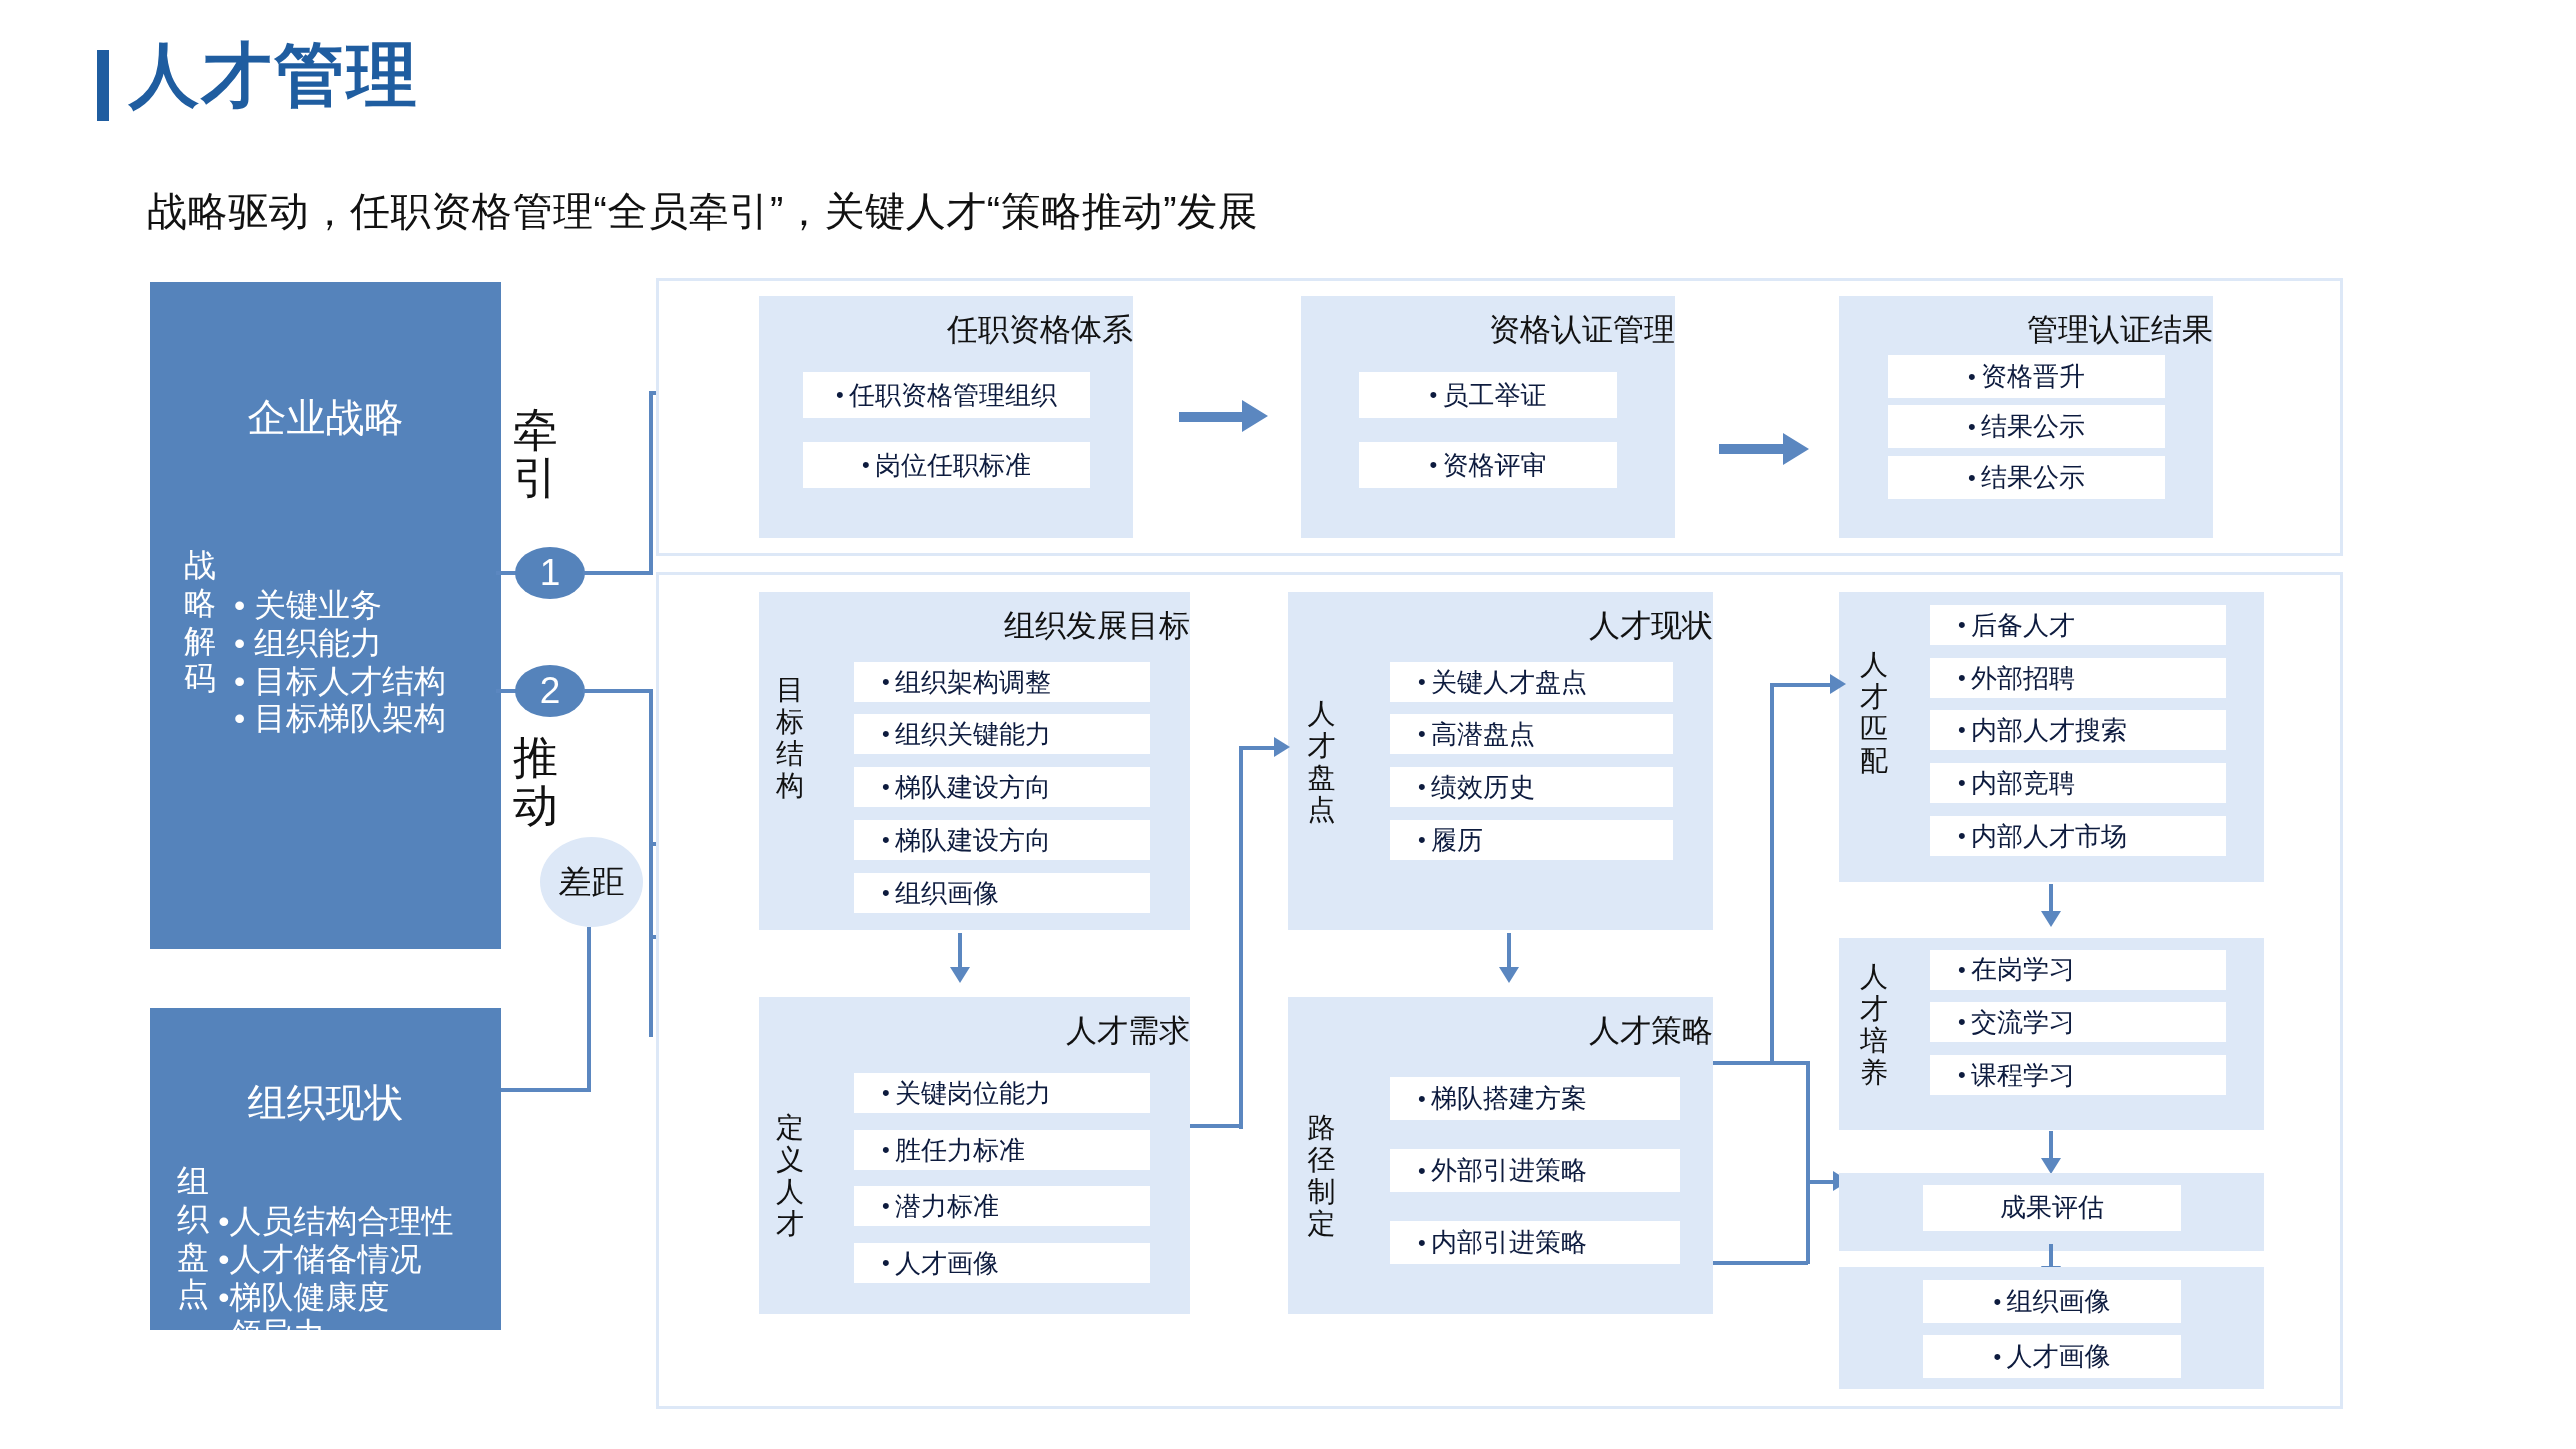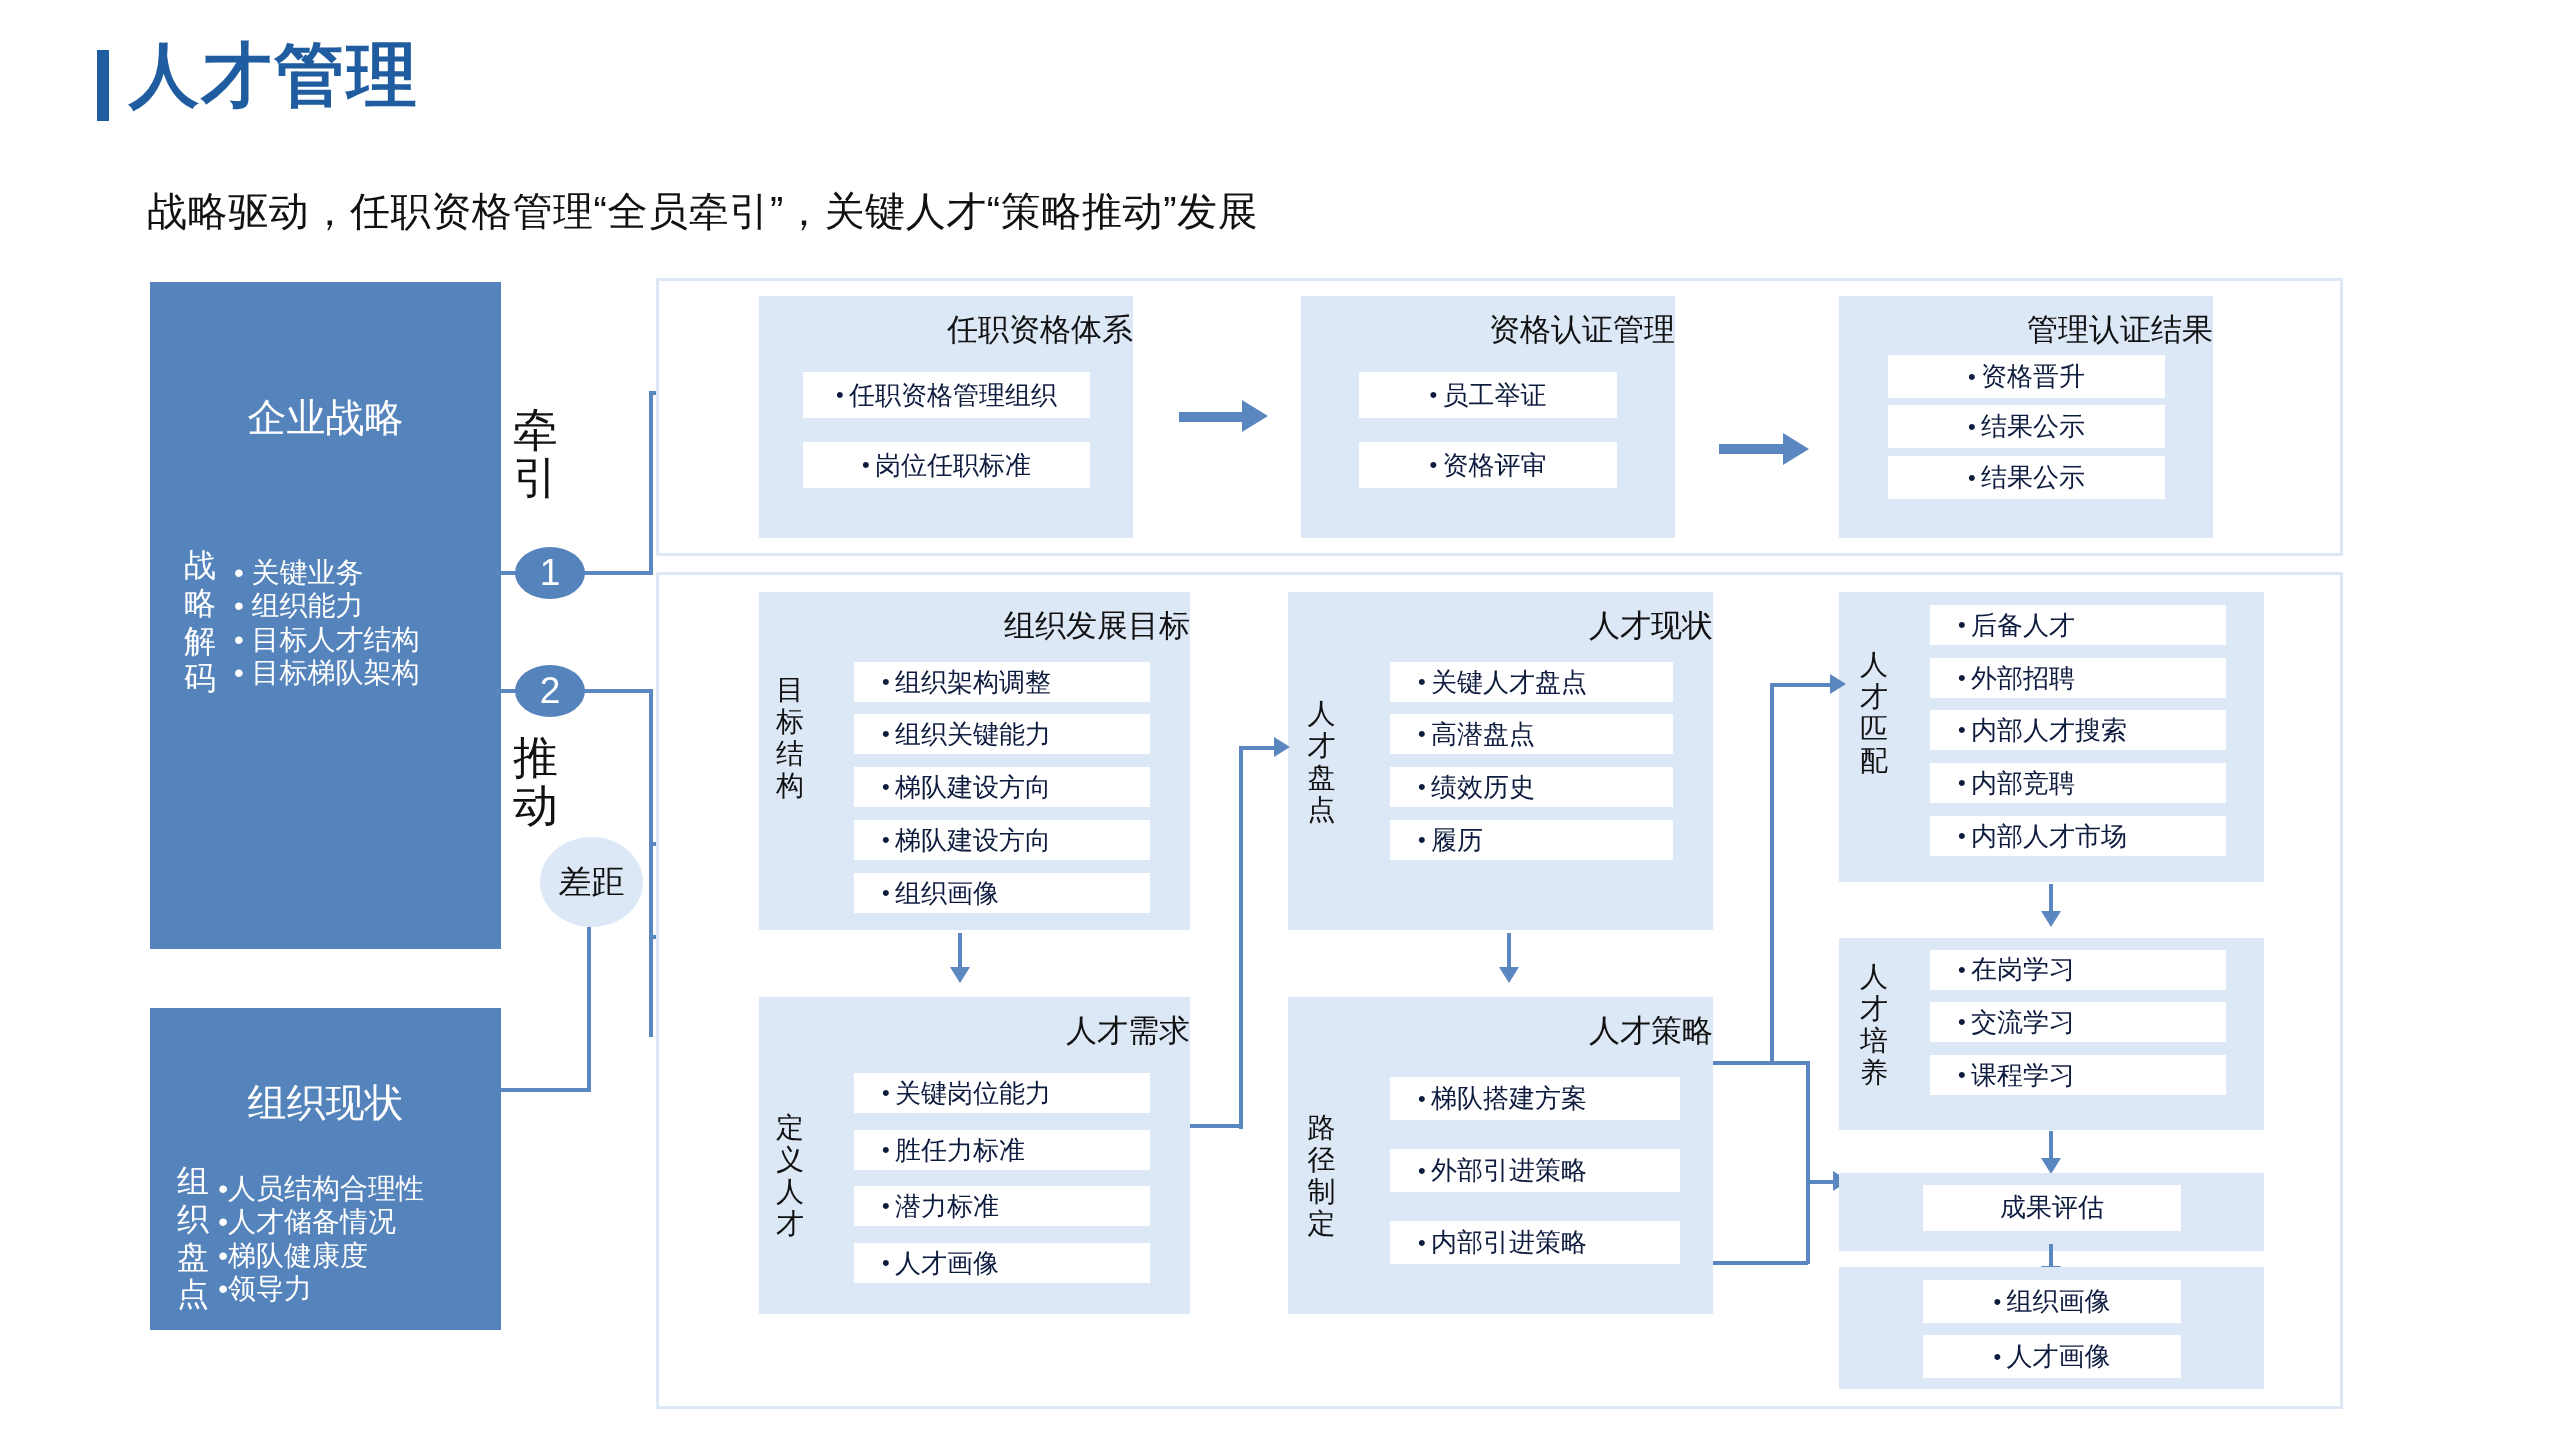--- a/index.html
+++ b/index.html
@@ -7,23 +7,23 @@
   #slide{position:relative;width:2576px;height:1449px;background:#fff;overflow:hidden;}
 
   
   .title-bar{position:absolute;left:97px;top:50px;width:11.6px;height:71px;background:#1f5da0;}
   .title{position:absolute;left:129px;top:40px;font-size:70px;font-weight:bold;color:#1f5da0;letter-spacing:2.6px;line-height:1;}
   .subtitle{position:absolute;left:147px;top:191px;font-size:40px;color:#111;letter-spacing:0.6px;line-height:1;}
 
   
   .left-box{position:absolute;background:#5583bb;color:#fff;}
   .lb-title{position:absolute;left:0;width:100%;text-align:center;font-size:39px;color:#fff;}
-  .lb-body{position:absolute;display:flex;align-items:center;}
+  .lb-body{position:absolute;display:flex;align-items:flex-start;}
   .lb-vlabel{width:40px;font-size:32px;line-height:1.18;color:#fff;text-align:center;flex:none;}
-  .lb-items{font-size:28px;line-height:1.18;color:#fff;}
+  .lb-items{font-size:32px;line-height:1.18;color:#fff;margin-top:40px;}
   .lb-items div{white-space:nowrap;}
 
   
   .panel{position:absolute;border:3.2px solid #dde8f7;background:#fff;box-sizing:border-box;}
 
   
   .gbox{position:absolute;background:#dde8f7;box-sizing:border-box;}
   .gbox-title{position:absolute;left:0;width:100%;text-align:right;font-size:31px;color:#111;}
   .vlabel{position:absolute;font-size:28px;line-height:1.14;color:#111;text-align:center;width:39px;}
   .item{position:absolute;background:#fff;display:flex;align-items:center;box-sizing:border-box;

